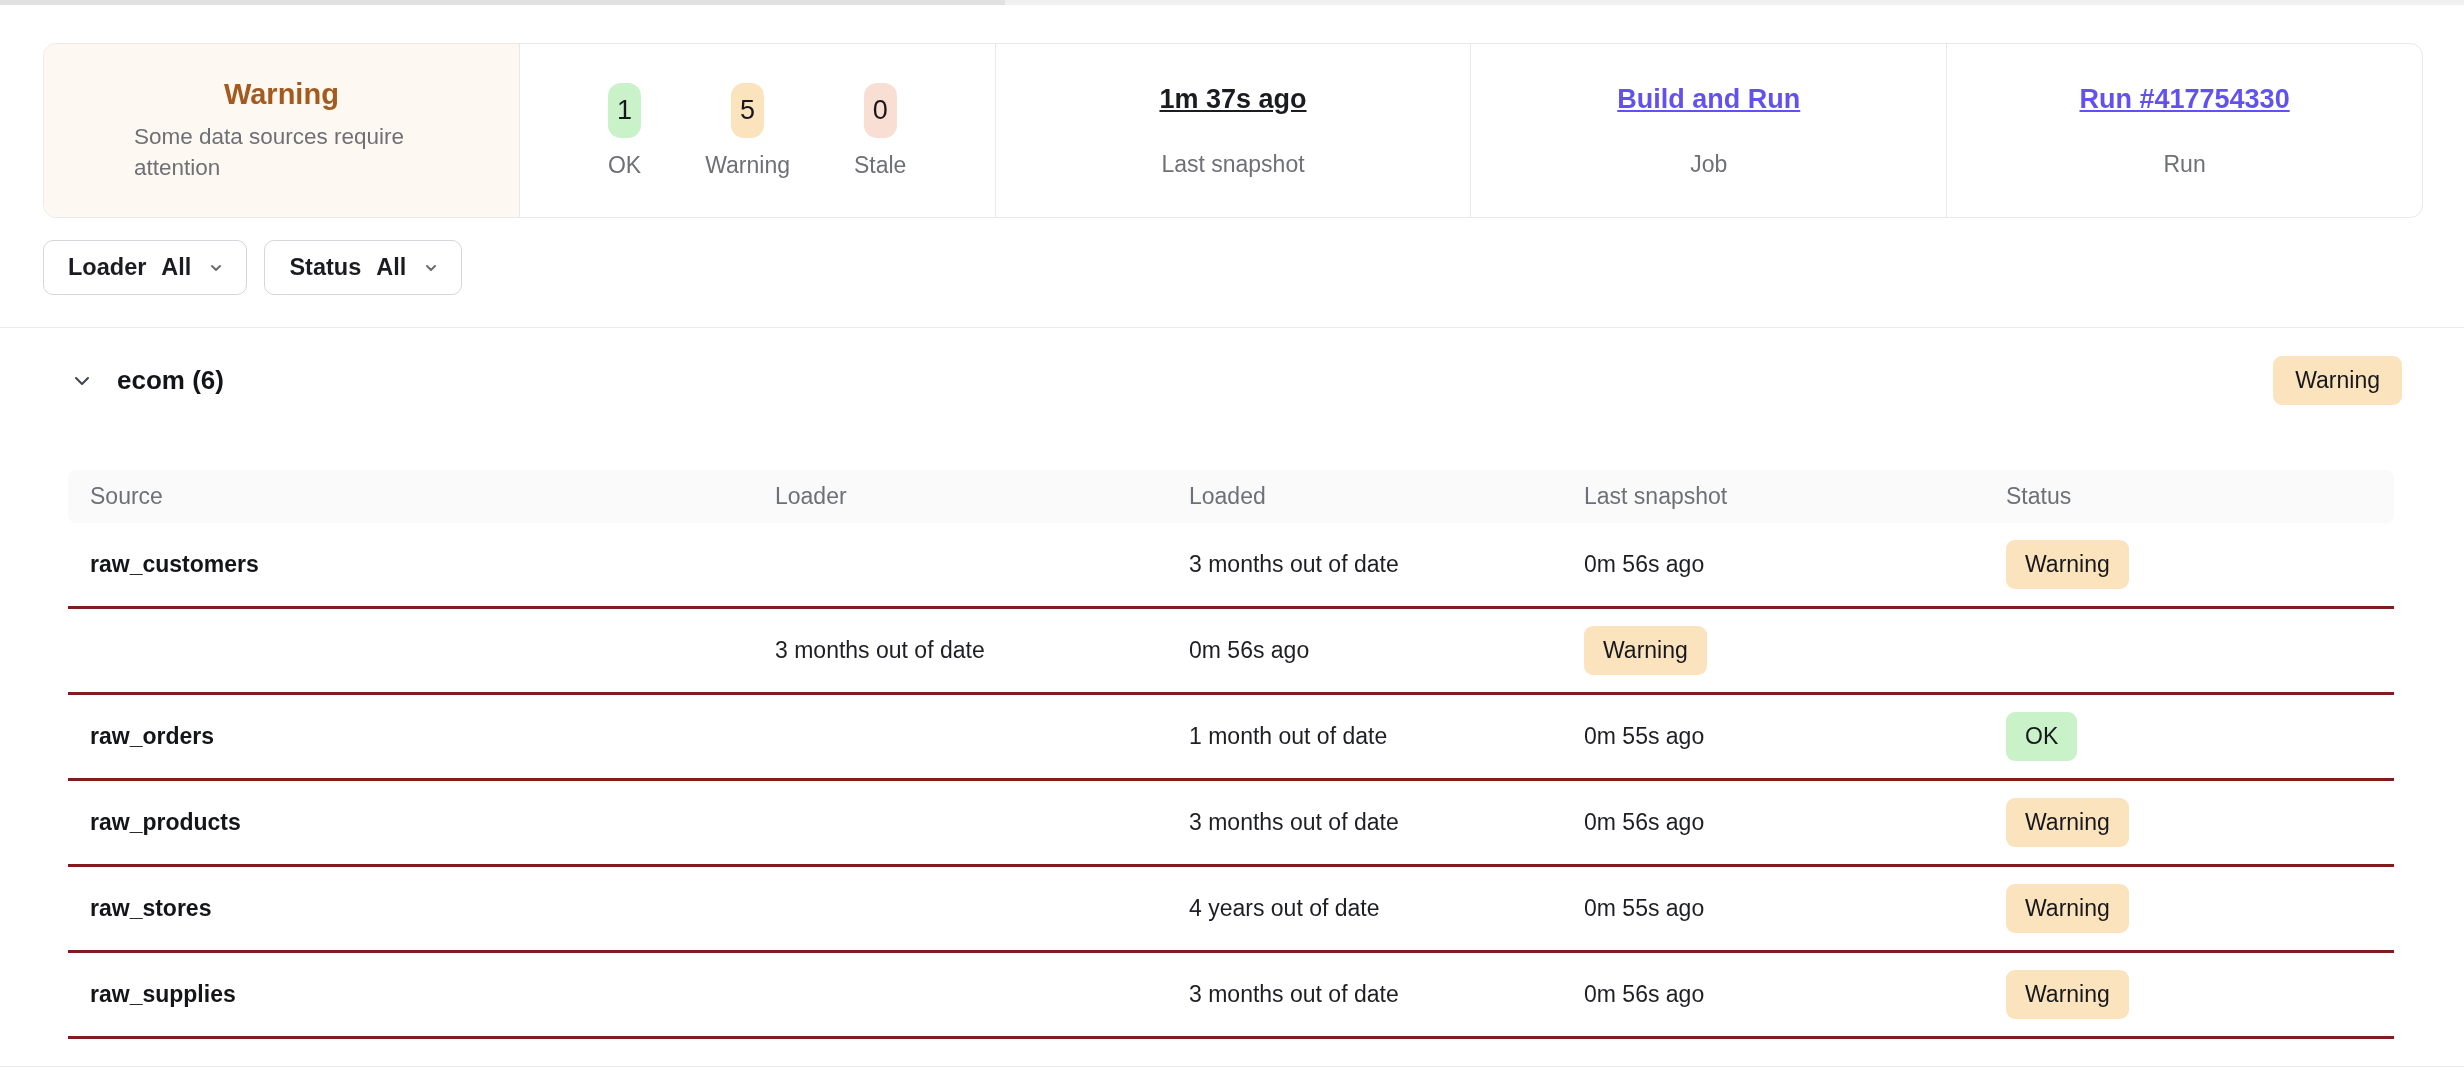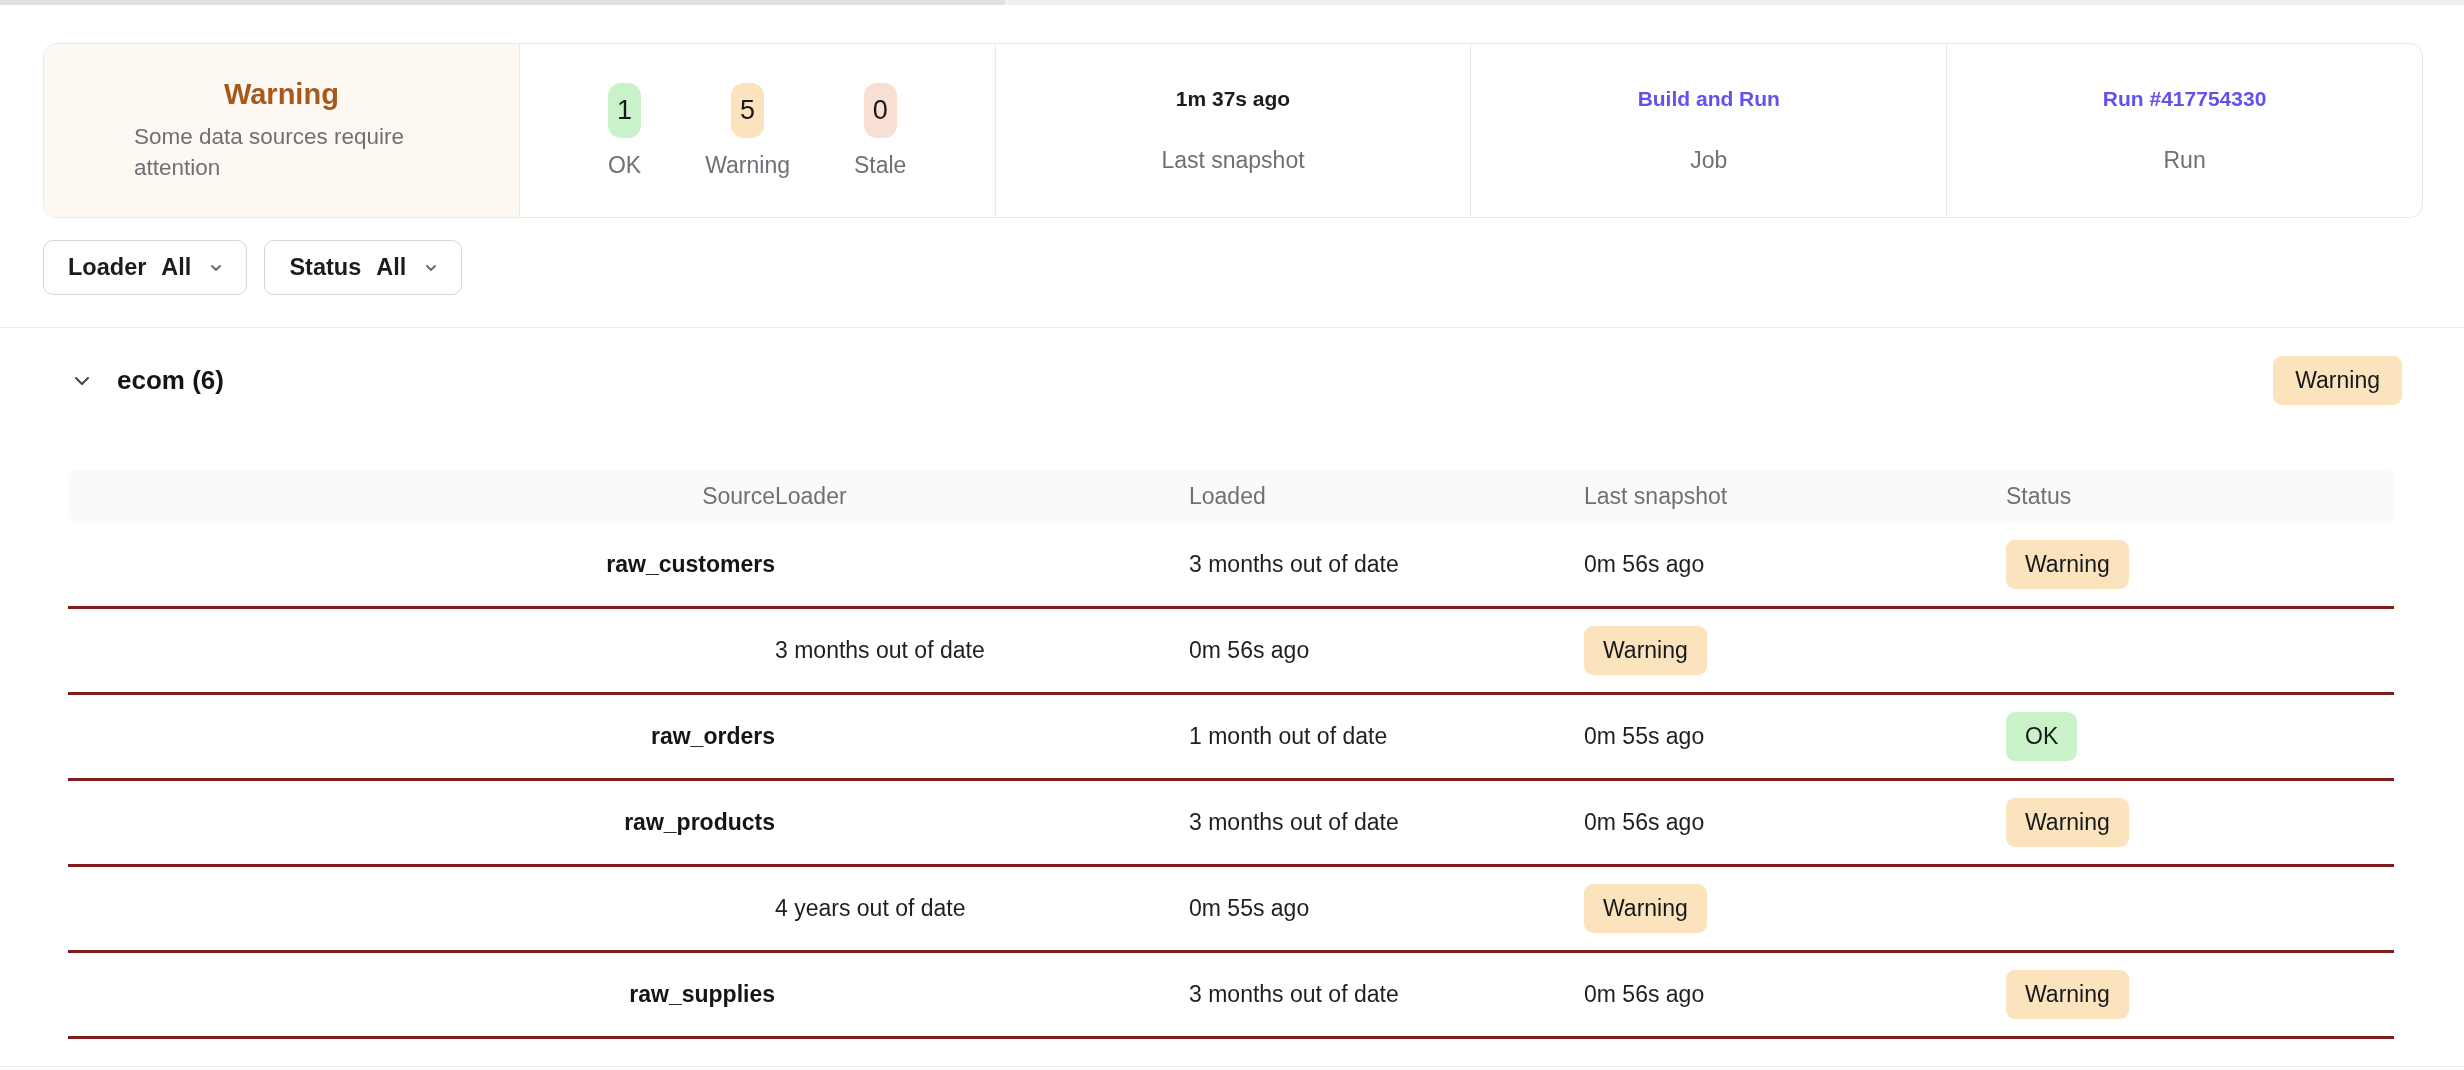--- a/index.html
+++ b/index.html
@@ -31,21 +31,21 @@
 
   .sec-stats { flex-direction: row; gap: 64px; }
   .stat { display: flex; flex-direction: column; align-items: center; }
   .stat-pill { min-width: 18px; padding: 14px 9px; border-radius: 13px; font-size: 27px; font-weight: 500; line-height: 1; text-align: center; color: #17181c; }
   .stat-label { margin-top: 14px; font-size: 23px; color: #6e7076; }
 
   .badge-ok { background: #c9f2c9; }
   .badge-warning { background: #fae3bd; }
   .badge-stale { background: #f9ded3; }
 
-  .sum-value { font-size: 21px; font-weight: 700; color: #1b1c21; }
+  .sum-value { font-size: 27px; font-weight: 700; color: #1b1c21; text-decoration: underline; }
   .sum-value.link { color: #6152ef; cursor: pointer; }
   .sum-label { margin-top: 36px; font-size: 23px; color: #6e7076; }
 
   
   .filters { position: absolute; top: 240px; left: 43px; display: flex; gap: 17px; }
   .filter-btn {
     height: 55px; border: 1px solid #d3d6db; border-radius: 10px; background: #fff;
     display: flex; align-items: center; gap: 15px; padding: 0 20px 0 24px;
     font-size: 23.5px; font-weight: 600; color: #1b1c21; cursor: pointer;
   }
@@ -62,21 +62,21 @@
   .group-title { margin-left: 23px; font-size: 26px; font-weight: 700; color: #141519; }
   .group-badge { margin-left: auto; font-size: 23px; font-weight: 500; color: #17181c; padding: 11px 22px; border-radius: 9px; }
 
   
   .data-table { position: absolute; top: 470px; left: 68px; width: 2326px; }
   .thead {
     height: 53px; background: #fafafa; border-radius: 8px;
     display: grid; grid-template-columns: 707px 414px 395px 422px 1fr;
     align-items: center; color: #6d7076; font-size: 23px;
   }
-  .thead > div:first-child, .trow > div:first-child { padding-left: 22px; text-align: right; }
+  .thead > div:first-child, .trow > div:first-child { padding-left: 22px; }
   .trow {
     height: 86px;
     display: grid; grid-template-columns: 707px 414px 395px 422px 1fr;
     align-items: center; border-bottom: 3px solid #7f1d1d;
     font-size: 23px; color: #1e1f24;
   }
   .cell-source { font-weight: 700; color: #141519; }
   .row-badge { display: inline-block; padding: 11px 19px; border-radius: 9px; font-size: 23px; font-weight: 500; color: #17181c; }
 </style>
 </head>
@@ -190,20 +190,21 @@
 
   <div class="trow">
     <div class="cell-source">raw_products</div>
     <div></div>
     <div>3 months out of date</div>
     <div>0m 56s ago</div>
     <div><span class="row-badge badge-warning">Warning</span></div>
   </div>
 
   <div class="trow">
+    <div class="cell-source">raw_stores</div>
     <div></div>
     <div>4 years out of date</div>
     <div>0m 55s ago</div>
     <div><span class="row-badge badge-warning">Warning</span></div>
   </div>
 
   <div class="trow">
     <div class="cell-source">raw_supplies</div>
     <div></div>
     <div>3 months out of date</div>

